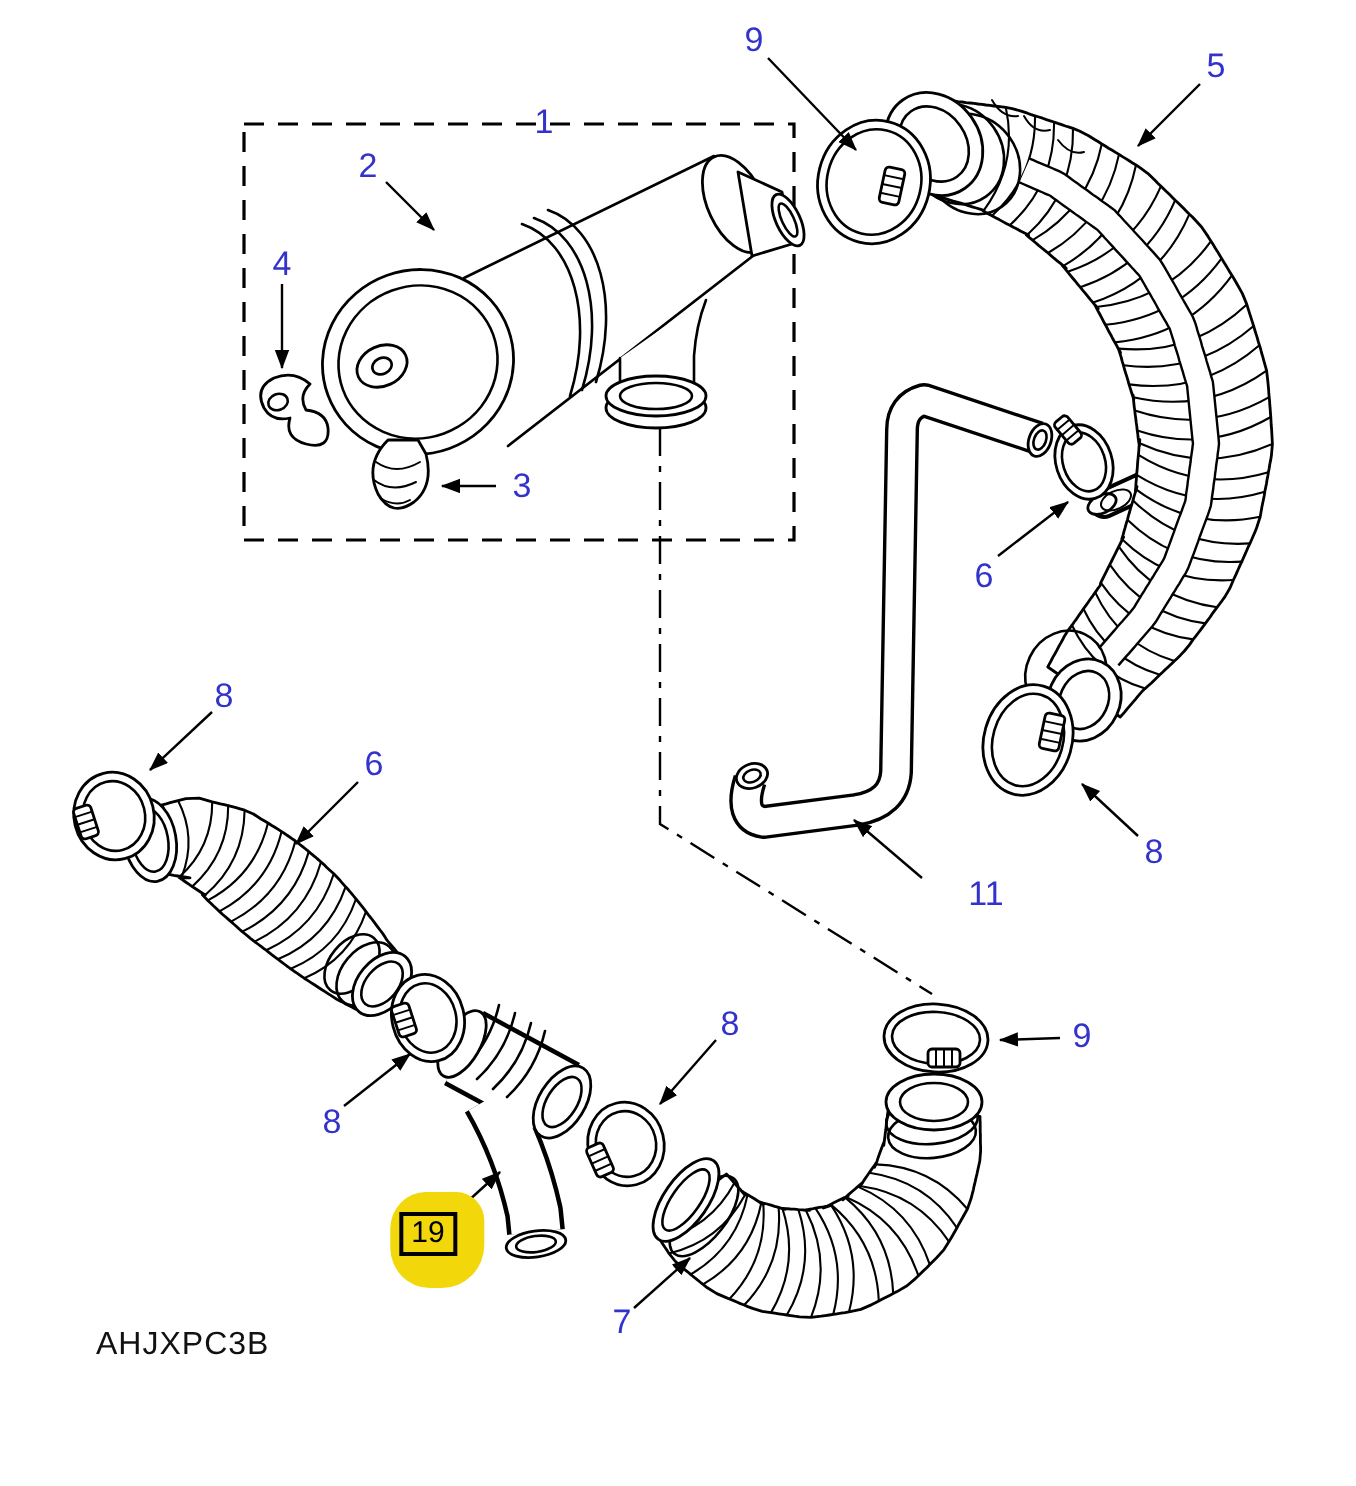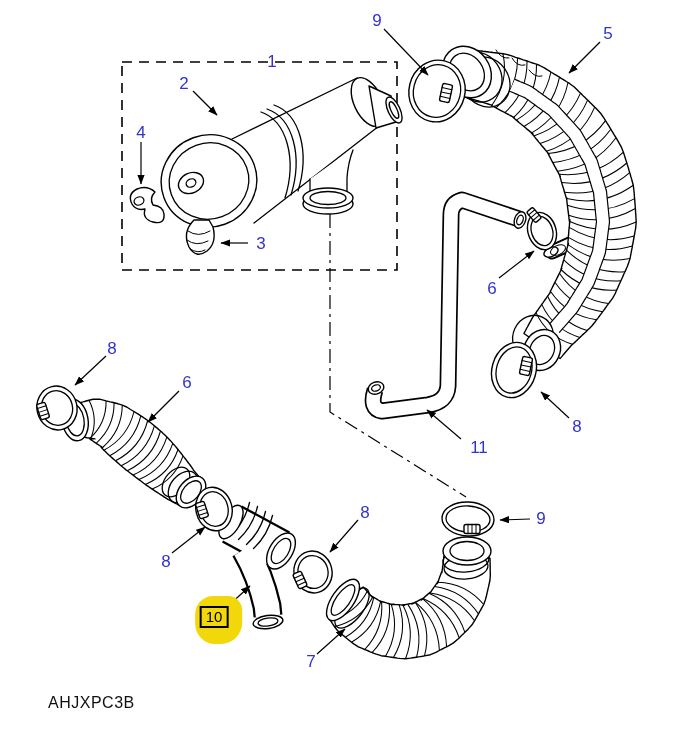--- a/index.html
+++ b/index.html
@@ -25,21 +25,21 @@
   #callout-layer{position:absolute;left:0;top:0;width:678px;height:743px;pointer-events:none;}
   .callout{position:absolute;transform:translate(-50%,-50%);font-size:17px;line-height:1;
            color:var(--label-blue,#3333cc);cursor:pointer;pointer-events:auto;}
   .callout.highlighted{color:#000;}
   .callout .blob{position:absolute;left:50%;top:50%;width:47px;height:48px;
            transform:translate(-50%,-50%) translate(5px,3px);
            background:var(--hl,#f2d70a);border-radius:38% 30% 45% 42%;}
   .callout .numbox{position:relative;display:inline-block;border:2px solid #000;
            padding:1px 4px 2px 4px;font-size:15px;}
   #diagram-code{position:absolute;left:48px;top:664px;font-size:16px;color:#111;
-           letter-spacing:0.5px;margin-top:30px;}
+           letter-spacing:0.5px;}
 </style>
 </head>
 <body>
 
 <div id="stage">
 <svg width="678" height="743" viewBox="0 0 678 743">
   <defs>
     <marker id="ah" markerWidth="9" markerHeight="7" refX="7.5" refY="3" orient="auto">
       <path d="M0,0 L8,3 L0,6 Z" fill="#000"></path>
     </marker>
@@ -347,18 +347,18 @@
       <div class="callout" style="left: 141px; top: 132px;">4</div>
       <div class="callout" style="left: 608px; top: 33px;">5</div>
       <div class="callout" style="left: 187px; top: 382px;">6</div>
       <div class="callout" style="left: 311px; top: 661px;">7</div>
       <div class="callout" style="left: 112px; top: 348px;">8</div>
       <div class="callout" style="left: 577px; top: 426px;">8</div>
       <div class="callout" style="left: 166px; top: 561px;">8</div>
       <div class="callout" style="left: 365px; top: 512px;">8</div>
       <div class="callout" style="left: 377px; top: 20px;">9</div>
       <div class="callout" style="left: 541px; top: 518px;">9</div>
-      <div class="callout highlighted" style="left: 214px; top: 617px;"><span class="blob"></span><span class="numbox">10</span></div>
-      <div class="callout" style="left: 479px; top: 447px;">11</div>
+      <div class="callout highlighted" style="left: 214px; top: 617px;"><span class="blob"></span><span class="numbox">19</span></div>
+      <div class="callout" style="left: 493px; top: 447px;">11</div>
       <div class="callout" style="left: 492px; top: 288px;">6</div>
     </div>
 <div id="diagram-code">AHJXPC3B</div>
 </div>
 
 </body></html>

